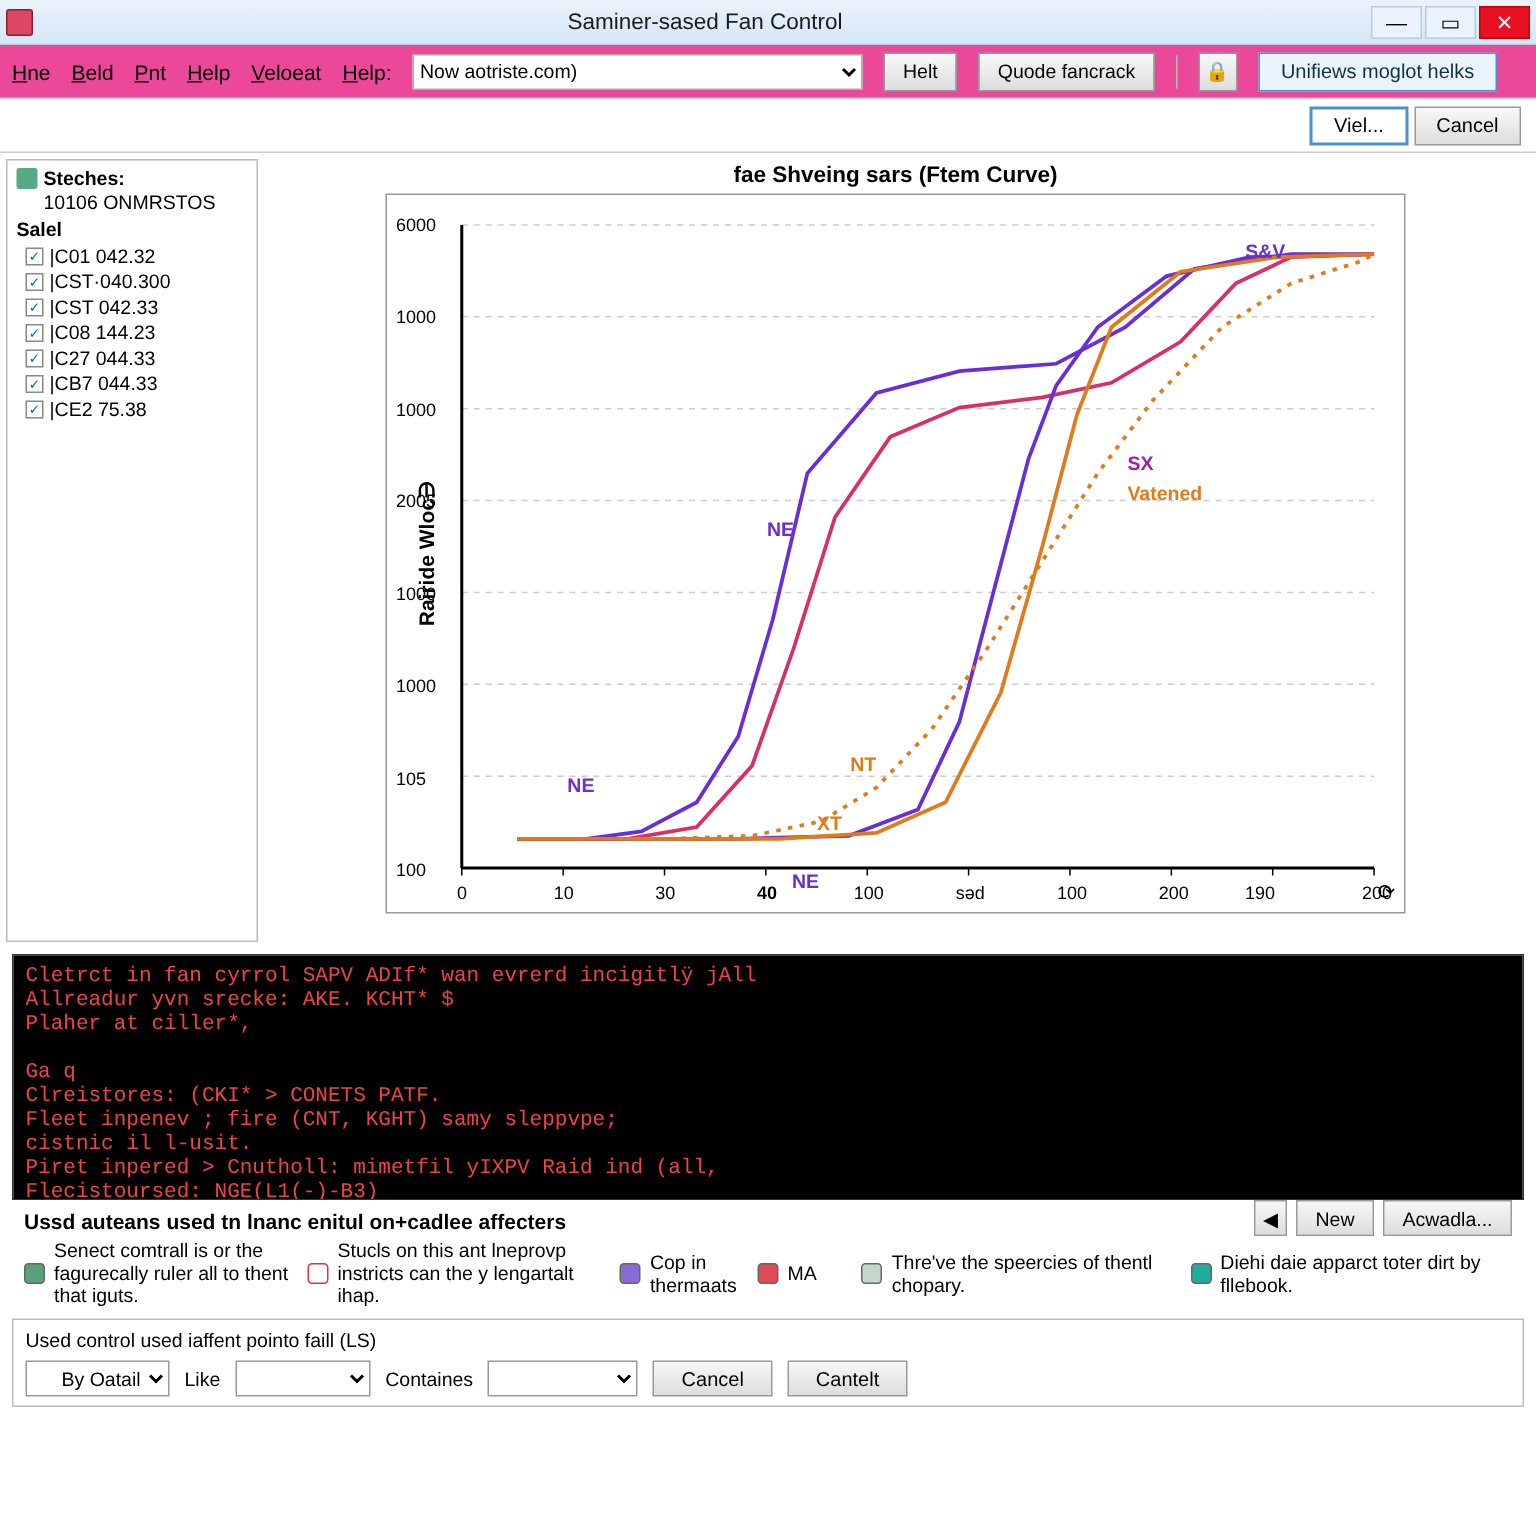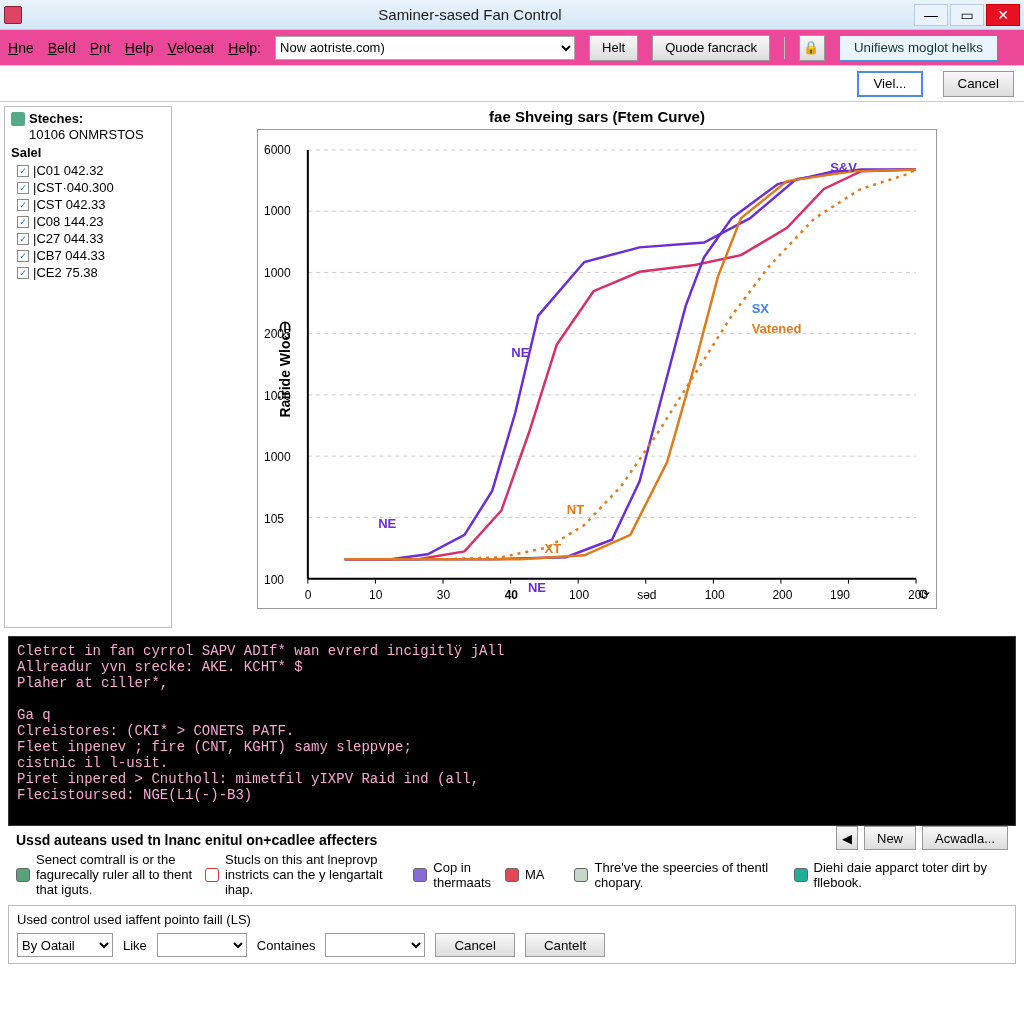--- a/index.html
+++ b/index.html
@@ -20,21 +20,21 @@
   .menubar .addr { flex:0 0 300px; }
   .menubar .addr select { width:100%; height:24px; font-size:13px; border:1px solid #aaa; background:#fff; }
   .menubar .btn { height:26px; padding:0 12px; font-size:13px; border:1px solid #999; background:linear-gradient(#f8f8f8,#ddd); cursor:pointer;}
   .menubar .icon-btn { width:26px;height:26px;border:1px solid #999; background:linear-gradient(#f8f8f8,#ddd); display:flex;align-items:center;justify-content:center;cursor:pointer;}
   .menubar .big-btn { height:26px; padding:0 14px; border:1px solid #4a90d9; background:#eaf4ff; color:#133; cursor:pointer;}
 
   
   .subhdr { height:36px; padding:0 10px; display:flex; align-items:center; border-bottom:1px solid #ccc; background:#fff;}
   .subhdr .label { font-size:14px; color:#333; }
   .subhdr .spacer { flex:1; }
-  .subhdr .btn { height:26px; padding:0 14px; margin-left:20px; border:1px solid #999; background:linear-gradient(#f8f8f8,#ddd); cursor:pointer;}
+  .subhdr .btn { height:26px; padding:0 14px; margin-left:4px; border:1px solid #999; background:linear-gradient(#f8f8f8,#ddd); cursor:pointer;}
   .subhdr .viel { border:2px solid #4a90d9; background:#fff;}
 
   
   .mainzone { display:flex; height:530px; }
   .sidebar { width:168px; border:1px solid #bbb; margin:4px; background:#fff; padding:4px 6px; }
   .sidebar .hdr { font-size:13px; font-weight:bold; display:flex; align-items:center; gap:4px;}
   .sidebar .hdr .ic{width:14px;height:14px;background:#5a8; border-radius:2px;}
   .sidebar .node { font-size:13px; padding:1px 0 1px 18px;}
   .sidebar .group { font-size:13px; padding:2px 0; font-weight:bold;}
   .sidebar .item { display:flex; align-items:center; gap:4px; font-size:13px; padding:1px 0 1px 6px;}
@@ -46,41 +46,41 @@
   .chart-wrap { flex:1; padding:6px 10px 2px 4px; position:relative; }
   .chart-title { text-align:center; font-size:15px; font-weight:bold; }
   .chart-frame { position:relative; width:680px; height:480px; border:1px solid #999; margin:4px auto 0; background:#fff; }
   .chart-frame svg { position:absolute; inset:0; }
   .ylabel { position:absolute; left:-22px; top:50%; transform:translateY(-50%) rotate(-90deg); font-size:14px; font-weight:bold; }
   .y-tick { position:absolute; left:6px; font-size:12px; transform:translateY(-50%); }
   .x-tick { position:absolute; bottom:6px; font-size:12px; transform:translateX(-50%); }
   .annot { position:absolute; font-size:13px; font-weight:bold; }
 
   
-  .console { margin:4px 8px 2px; height:190px; background:#000; color:#f9a8d4; font-family:"Consolas","Courier New",monospace; font-size:14px; padding:6px 8px; overflow-y:scroll; white-space:pre; border:1px solid #333; }
+  .console { margin:4px 8px 2px; height:164px; background:#000; color:#ef4444; font-family:"Consolas","Courier New",monospace; font-size:14px; padding:6px 8px; overflow-y:scroll; white-space:pre; border:1px solid #333; }
   .console::-webkit-scrollbar { width:18px; background:#eee;}
   .console::-webkit-scrollbar-thumb { background:#bbb; border:1px solid #888;}
 
   
   .legendpanel { margin:2px 8px; padding:4px 8px; font-size:13px; position:relative;}
   .legendpanel .title { font-weight:bold; font-size:14px; margin-bottom:4px;}
   .legend-rows { display:flex; gap:30px; }
   .legend-col { display:flex; flex-direction:row; gap:4px;}
   .legend-item { display:flex; align-items:center; gap:6px; }
   .sw { width:14px; height:14px; border-radius:3px; border:1px solid #666; flex-shrink:0;}
   .rside-btns { position:absolute; right:8px; top:-2px; display:flex; gap:6px; }
   .rside-btns .btn { height:24px; padding:0 12px; border:1px solid #999; background:linear-gradient(#f8f8f8,#ddd); cursor:pointer; font-size:13px;}
   .rside-btns .nav { width:22px; padding:0; }
 
   
   .filterpanel { margin:4px 8px 8px; border:1px solid #bbb; padding:6px 8px; }
   .filterpanel .ftitle { font-size:13px; margin-bottom:6px; }
   .filterpanel .row { display:flex; align-items:center; gap:10px; }
   .filterpanel select { height:24px; border:1px solid #999; background:#fff; font-size:13px;}
-  .filterpanel .sel1{width:96px;} .filterpanel .sel2{width:90px;} .filterpanel .sel3{width:100px;}
+  .filterpanel .sel1{width:96px;padding-left:19px;} .filterpanel .sel2{width:90px;} .filterpanel .sel3{width:100px;}
   .filterpanel .btn { height:24px; padding:0 18px; border:1px solid #999; background:linear-gradient(#f8f8f8,#ddd); cursor:pointer;}
 
 </style>
 </head>
 <body>
 
 <div class="titlebar">
   <div class="app-icon"></div>
   <div class="title">Saminer-sased Fan Control</div>
   <div class="winbtns">
@@ -200,21 +200,21 @@
         <div class="x-tick" style="left: 117.778px;">10</div>
         <div class="x-tick" style="left: 185.556px;">30</div>
         <div class="x-tick" style="left: 253.333px; font-weight: bold;">40</div>
         <div class="x-tick" style="left: 321.111px;">100</div>
         <div class="x-tick" style="left: 388.889px;">səd</div>
         <div class="x-tick" style="left: 456.667px;">100</div>
         <div class="x-tick" style="left: 524.444px;">200</div>
         <div class="x-tick" style="left: 582px;">190</div>
         <div class="x-tick" style="left: 660px;">200</div>
         <div class="annot" style="left: 572.197px; top: 29.7727px; color: rgb(106, 46, 214);">S&amp;V</div>
-        <div class="annot" style="left: 493.636px; top: 171.477px; color: #3b82f6;">SX</div>
+        <div class="annot" style="left: 493.636px; top: 171.477px; color: #a21caf;">SX</div>
         <div class="annot" style="left: 493.636px; top: 191.023px; color: rgb(224, 122, 26);">Vatened</div>
         <div class="annot" style="left: 253.333px; top: 215.455px; color: rgb(106, 46, 214);">NE</div>
         <div class="annot" style="left: 308.788px; top: 371.818px; color: rgb(224, 122, 26);">NT</div>
         <div class="annot" style="left: 286.606px; top: 410.909px; color: rgb(224, 122, 26);">XT</div>
         <div class="annot" style="left: 120.242px; top: 385.5px; color: rgb(106, 46, 214);">NE</div>
         <div class="annot" style="left: 269.97px; top: 450px; color: rgb(106, 46, 214);">NE</div>
       </div>
   </div>
 </div>
 

